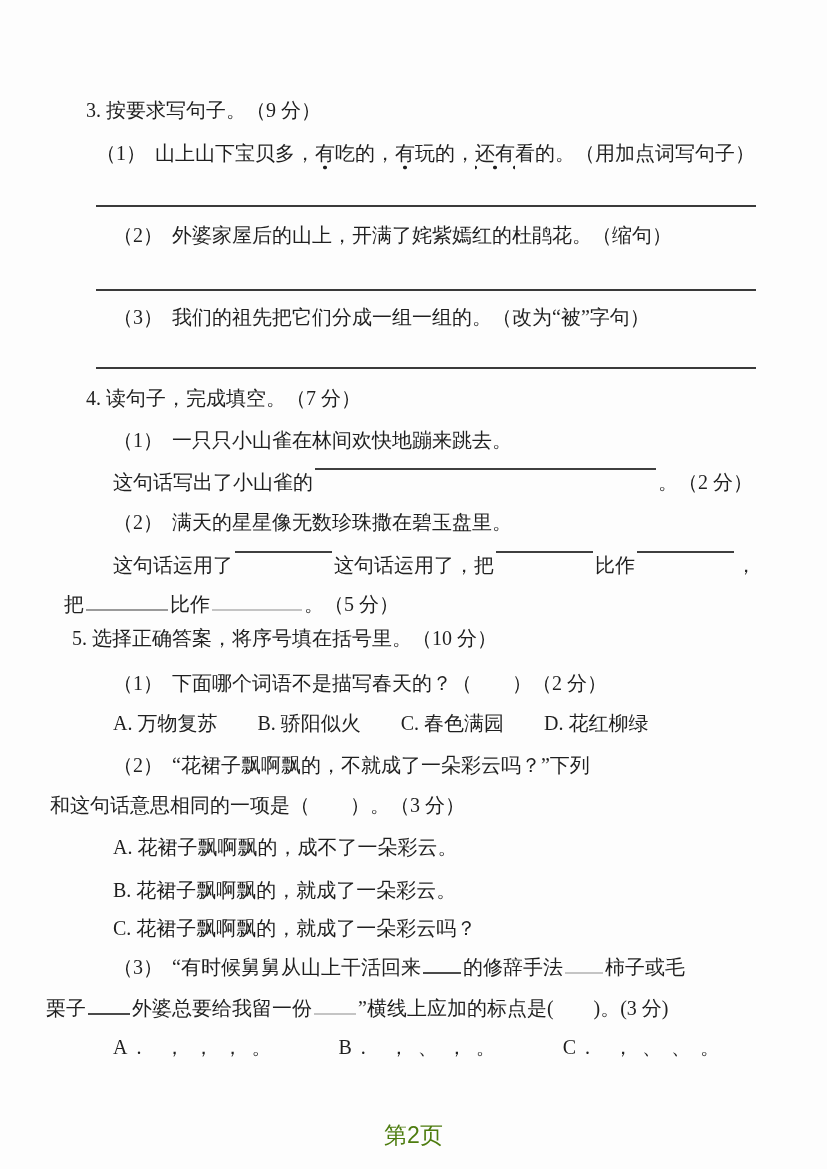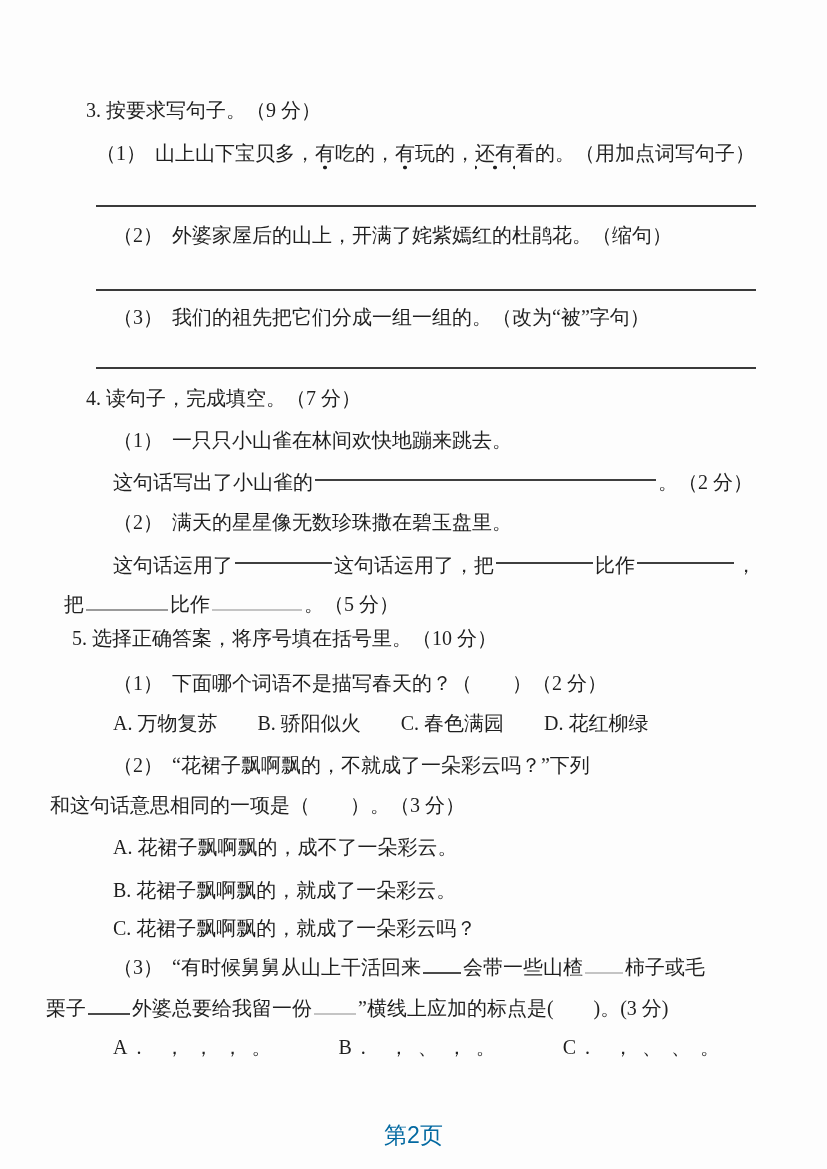--- a/index.html
+++ b/index.html
@@ -10,21 +10,21 @@
     font-family:"Liberation Serif","DejaVu Serif",serif;
     color:#1f1f1f;
     overflow:hidden;
   }
   .tline{
     position:absolute;
     font-size:20px;
     line-height:28px;
     white-space:nowrap;
   }
-  .flexline{display:flex;align-items:center;}
+  .flexline{display:flex;align-items:flex-start;}
   .flexline > span{white-space:nowrap;}
   .num{margin-right:9px;}
   .ansline{
     position:absolute;
     left:96px;width:660px;height:0;
     border-top:2px solid #3a3a3a;
   }
   .fill-blank{
     flex:1;
     border-bottom:2px solid #3f3f3f;
@@ -50,21 +50,21 @@
     background-position:50% 100%;
     padding-bottom:7px;
   }
   .spread{letter-spacing:9px;}
   .footer{
     position:absolute;
     left:0;top:1120px;width:100%;
     text-align:center;
     font-family:"Liberation Sans","DejaVu Sans",sans-serif;
     font-size:23px;
-    color:#0369a1;
+    color:#4d7c0f;
   }
 </style>
 </head>
 <body>
 
 <div class="page">
 
   <div class="tline" style="left:86px;top:96px">3. 按要求写句子。（9 分）</div>
 
   <div class="tline" style="left:96px;top:139px">
@@ -124,21 +124,21 @@
     <span class="num">（2）</span><span>“花裙子飘啊飘的，不就成了一朵彩云吗？”下列</span>
   </div>
 
   <div class="tline" style="left:50px;top:791px">和这句话意思相同的一项是（　　）。（3 分）</div>
 
   <div class="tline" style="left:113px;top:876px">B. 花裙子飘啊飘的，就成了一朵彩云。</div>
   <div class="tline" style="left:113px;top:833px">A. 花裙子飘啊飘的，成不了一朵彩云。</div>
   <div class="tline" style="left:113px;top:914px">C. 花裙子飘啊飘的，就成了一朵彩云吗？</div>
 
   <div class="tline" style="left:113px;top:953px">
-    <span class="num">（3）</span><span>“有时候舅舅从山上干活回来</span><span class="iblank w38"></span><span>会带一些山楂</span><span class="iblank faint w38"></span><span>柿子或毛</span>
+    <span class="num">（3）</span><span>“有时候舅舅从山上干活回来</span><span class="iblank w38"></span><span>的修辞手法</span><span class="iblank faint w38"></span><span>柿子或毛</span>
   </div>
 
   <div class="tline" style="left:46px;top:994px">
     <span>栗子</span><span class="iblank w42"></span><span>外婆总要给我留一份</span><span class="iblank faint w42"></span><span>”横线上应加的标点是(　　)。(3 分)</span>
   </div>
 
   <div class="tline spread" style="left:113px;top:1033px">A. ，，，。　　B. ，、，。　　C. ，、、。</div>
 
   <div class="footer">第2页</div>
 

